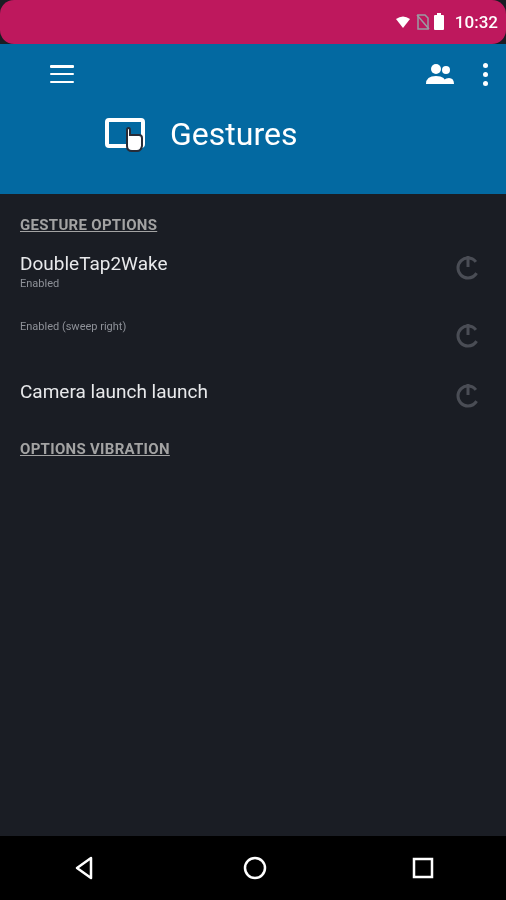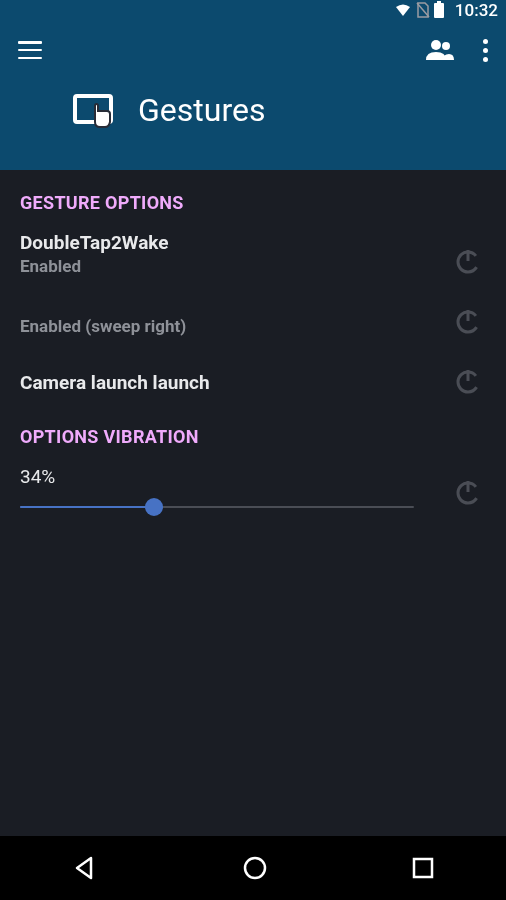--- a/index.html
+++ b/index.html
@@ -11,44 +11,46 @@
       width: 506px;
       height: 900px;
       background: #1a1d24;
       font-family: Roboto, "Helvetica Neue", Arial, sans-serif;
       color: #fff;
       overflow: hidden;
       position: relative;
     }
     
     .status-bar {
-      height: 20px;
-      background: #0c4a6e;
+      height: 44px;
+      background: #be185d;
       display: flex;
       justify-content: flex-end;
       align-items: center;
       padding: 0 8px;
       gap: 4px;
       font-size: 17px;
       font-weight: 500;
       color: #fff;
+      border-radius: 14px;
     }
     .status-bar .status-icons {
       display: flex;
       align-items: center;
       gap: 2px;
     }
     .status-bar .time {
       margin-left: 6px;
     }
     
     .app-bar {
-      background: #0c4a6e;
+      background: #0369a1;
       height: 150px;
       position: relative;
+      padding-left: 32px;
     }
     .app-bar-top {
       height: 60px;
       display: flex;
       align-items: center;
       padding: 0 18px;
     }
     .hamburger {
       width: 24px;
       height: 18px;
@@ -97,43 +99,43 @@
     .page-title {
       font-size: 32px;
       font-weight: 400;
       color: #fff;
     }
     
     .content {
       padding: 22px 20px 0 20px;
     }
     .section-header {
-      color: #f0abfc;
-      font-size: 18px;
+      color: #a3a3a3;
+      font-size: 15px;
       font-weight: 700;
       letter-spacing: 0.3px;
       margin-bottom: 18px;
+      text-decoration: underline;
     }
     .setting-row {
       display: flex;
-      align-items: flex-end;
+      align-items: flex-start;
       margin-bottom: 30px;
       cursor: pointer;
-      font-weight: bold;
     }
     .setting-texts {
       flex: 1;
     }
     .setting-title {
       font-size: 19px;
       color: #e8e9eb;
       margin-bottom: 2px;
     }
     .setting-sub {
-      font-size: 17px;
+      font-size: 11px;
       color: #8e9198;
     }
     .power-icon {
       width: 36px;
       display: flex;
       justify-content: center;
       align-items: center;
     }
     .power-icon svg {
       display: block;
@@ -292,36 +294,20 @@
     <div class="power-icon">
       <svg width="30" height="30" viewBox="0 0 30 30">
           <circle cx="15" cy="16" r="10" fill="none" stroke="#4a4d55" stroke-width="3" stroke-dasharray="50 12" stroke-dashoffset="-21" transform="rotate(-90 15 16)"></circle>
           <line x1="15" y1="4" x2="15" y2="15" stroke="#4a4d55" stroke-width="3"></line>
         </svg>
     </div>
   </div>
 
   <div class="section-header section-vibration">OPTIONS VIBRATION</div>
 
-  <div class="slider-row">
-    <div class="slider-texts">
-      <div class="slider-value">34%</div>
-      <div class="slider-track slider-container-width">
-        <div class="slider-rail"></div>
-        <div class="slider-fill"></div>
-        <div class="slider-thumb"></div>
-      </div>
-    </div>
-    <div class="power-icon" style="margin-left:20px;">
-      <svg width="30" height="30" viewBox="0 0 30 30">
-          <circle cx="15" cy="16" r="10" fill="none" stroke="#4a4d55" stroke-width="3" stroke-dasharray="50 12" stroke-dashoffset="-21" transform="rotate(-90 15 16)"></circle>
-          <line x1="15" y1="4" x2="15" y2="15" stroke="#4a4d55" stroke-width="3"></line>
-        </svg>
-    </div>
-  </div>
 </div>
 
 <div class="nav-bar">
   <div>
     <svg width="28" height="28" viewBox="0 0 28 28">
         <path d="M20 4 L6 14 L20 24 Z" fill="none" stroke="#fff" stroke-width="2.5" stroke-linejoin="round"></path>
       </svg>
   </div>
   <div>
     <svg width="28" height="28" viewBox="0 0 28 28">

